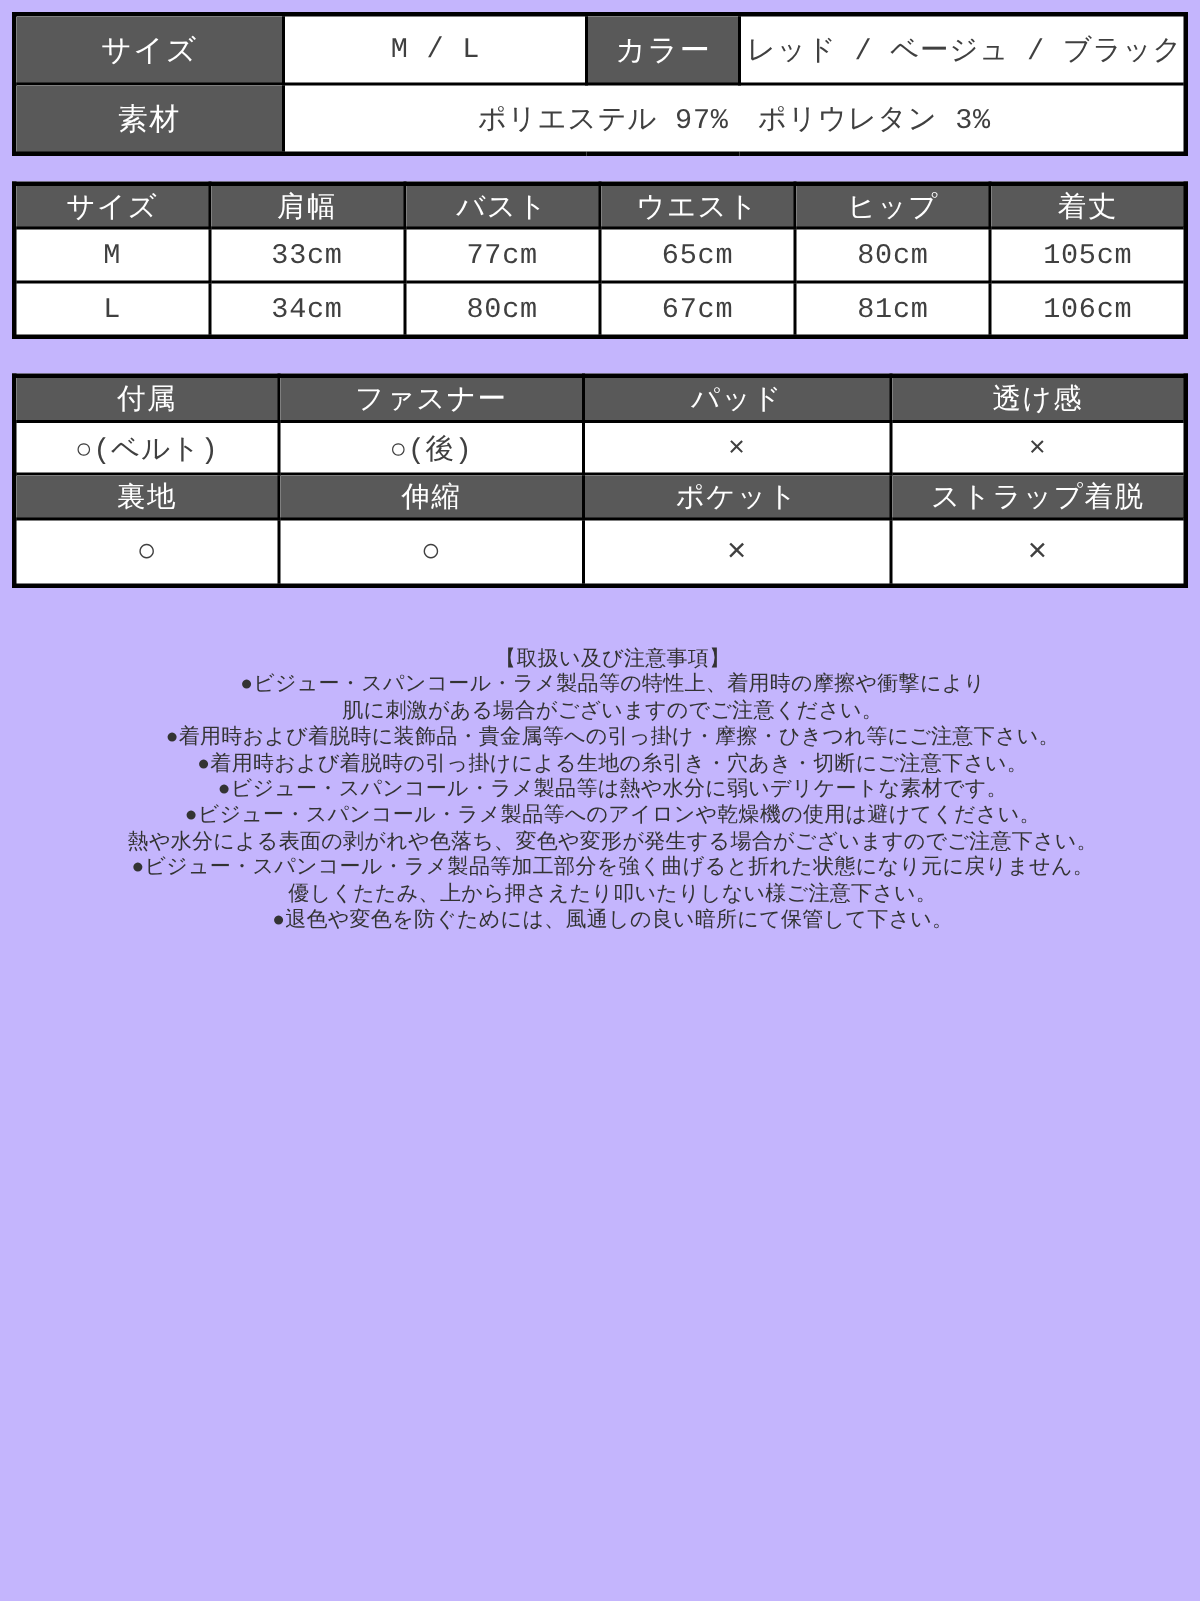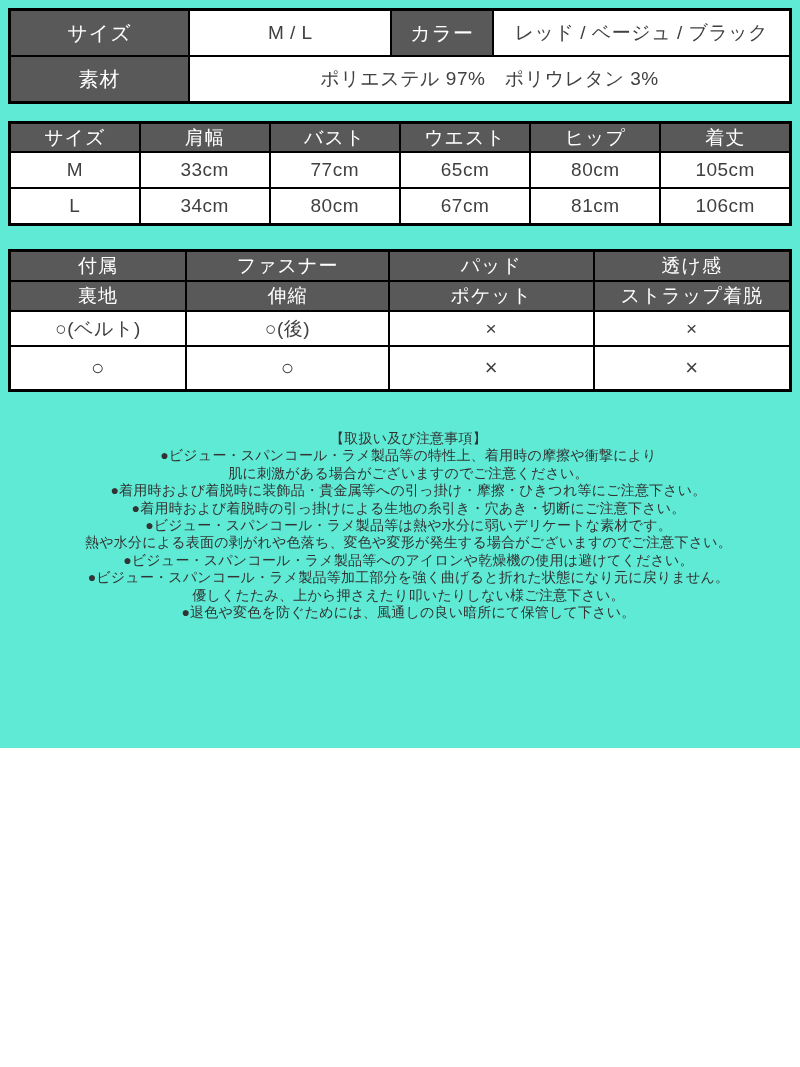--- a/index.html
+++ b/index.html
@@ -4,22 +4,22 @@
 <style>
   html, body {
     margin: 0;
     padding: 0;
     background: #ffffff;
     font-family: "Liberation Sans", "DejaVu Sans", sans-serif;
   }
   .page {
     position: relative;
     width: 800px;
-    height: 748px;
-    background: #5eead4;
+    height: 1067px;
+    background: #c4b5fd;
     overflow: hidden;
   }
   .wrap {
     padding: 8px 8px 0 8px;
   }
   table.spec {
     border-collapse: collapse;
     width: 784px;
     table-layout: fixed;
     background: #ffffff;
@@ -38,20 +38,21 @@
   td.hd {
     background: #595959;
     color: #ffffff;
     font-size: 20px;
     letter-spacing: 1px;
   }
   td.val {
     color: #404040;
     font-size: 19px;
     letter-spacing: 0.5px;
+    font-family: Liberation Mono, monospace;
   }
   .t1 { margin-bottom: 17px; }
   .t1 td { height: 44px; }
   .t2 { margin-bottom: 23px; }
   .t2 td.hd { height: 27px; font-size: 19px; }
   .t2 td.val { height: 34px; }
   .t3 { margin-bottom: 38px; }
   .t3 td.hd { height: 28px; font-size: 19px; }
   .t3 td.val { height: 33px; }
   .t3 tr.tall td.val { height: 42px; font-size: 22px; }
@@ -136,48 +137,48 @@
           <col style="width:25.2%">
       </colgroup>
       <tbody>
           <tr>
         <td class="hd">付属</td>
         <td class="hd">ファスナー</td>
         <td class="hd">パッド</td>
         <td class="hd">透け感</td>
       </tr>
       <tr>
+        <td class="val">○(ベルト)</td>
+        <td class="val">○(後)</td>
+        <td class="val">×</td>
+        <td class="val">×</td>
+      </tr>
+      <tr>
         <td class="hd">裏地</td>
         <td class="hd">伸縮</td>
         <td class="hd">ポケット</td>
         <td class="hd">ストラップ着脱</td>
-      </tr>
-      <tr>
-        <td class="val">○(ベルト)</td>
-        <td class="val">○(後)</td>
-        <td class="val">×</td>
-        <td class="val">×</td>
       </tr>
       <tr class="tall">
         <td class="val">○</td>
         <td class="val">○</td>
         <td class="val">×</td>
         <td class="val">×</td>
       </tr>
     </tbody>
       </table>
 
     <div class="notes">
       <div>【取扱い及び注意事項】</div>
       <div>●ビジュー・スパンコール・ラメ製品等の特性上、着用時の摩擦や衝撃により</div>
       <div>肌に刺激がある場合がございますのでご注意ください。</div>
       <div>●着用時および着脱時に装飾品・貴金属等への引っ掛け・摩擦・ひきつれ等にご注意下さい。</div>
       <div>●着用時および着脱時の引っ掛けによる生地の糸引き・穴あき・切断にご注意下さい。</div>
       <div>●ビジュー・スパンコール・ラメ製品等は熱や水分に弱いデリケートな素材です。</div>
+      <div>●ビジュー・スパンコール・ラメ製品等へのアイロンや乾燥機の使用は避けてください。</div>
       <div>熱や水分による表面の剥がれや色落ち、変色や変形が発生する場合がございますのでご注意下さい。</div>
-      <div>●ビジュー・スパンコール・ラメ製品等へのアイロンや乾燥機の使用は避けてください。</div>
       <div>●ビジュー・スパンコール・ラメ製品等加工部分を強く曲げると折れた状態になり元に戻りません。</div>
       <div>優しくたたみ、上から押さえたり叩いたりしない様ご注意下さい。</div>
       <div>●退色や変色を防ぐためには、風通しの良い暗所にて保管して下さい。</div>
     </div>
 
   </div>
 </div>
 
 </body></html>

